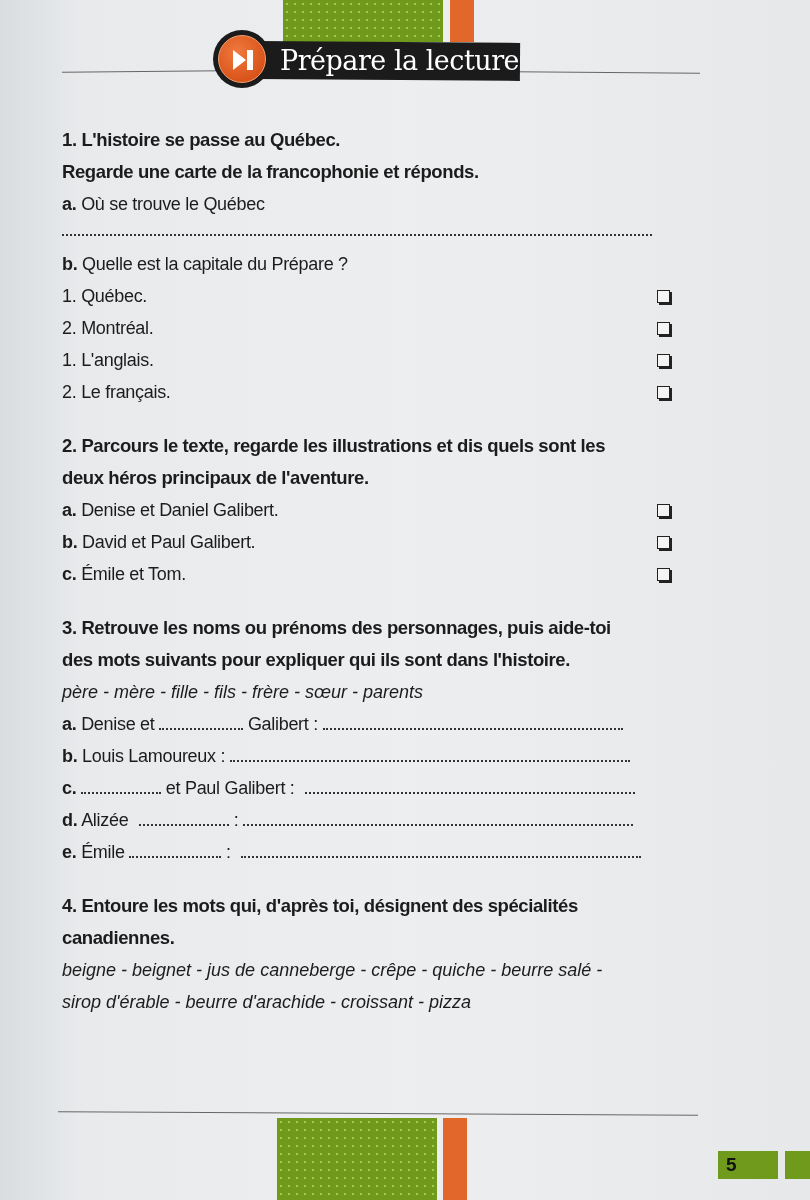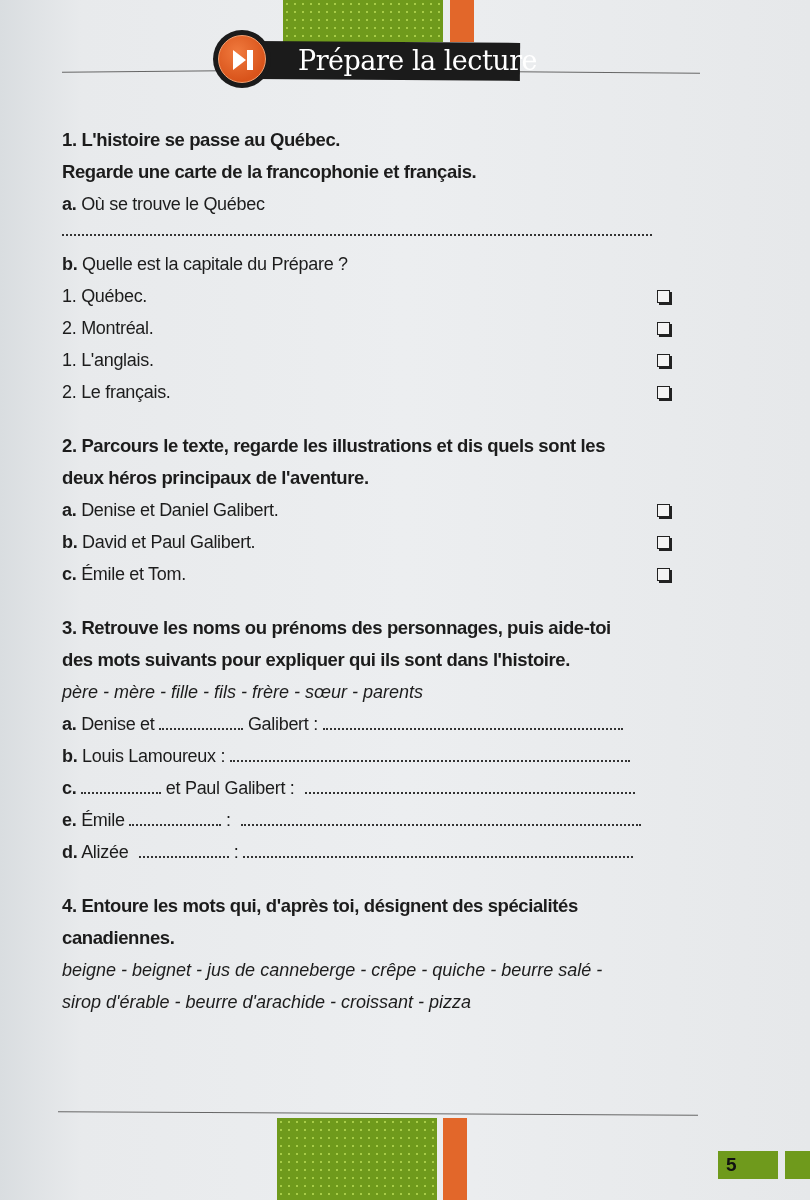--- a/index.html
+++ b/index.html
@@ -27,21 +27,20 @@
   .rule-bottom { left: 58px; top: 1113px; width: 640px; transform: rotate(0.3deg); }
 
   .banner {
     position: absolute; left: 255px; top: 42px; width: 265px; height: 38px;
     background: #1b1b1b; transform: rotate(0.4deg);
   }
   .banner-title {
     position: absolute; left: 280px; top: 42px; height: 38px; line-height: 38px;
     color: #ffffff; font-family: "DejaVu Serif", serif; font-size: 27px;
     letter-spacing: -0.5px;
-    margin-left: 18px;
   }
   .play-badge {
     position: absolute; left: 213px; top: 30px; width: 58px; height: 58px;
     border-radius: 50%; background: #1b1b1b;
   }
   .play-badge-inner {
     position: absolute; left: 5px; top: 5px; width: 48px; height: 48px; border-radius: 50%;
     background: radial-gradient(circle at 40% 35%, #f07a3e, #d9541b 70%);
     border: 1.5px solid #f4a070; box-sizing: border-box;
   }
@@ -82,21 +81,21 @@
       <polygon points="2,2 15,12 2,22" fill="#ffffff"></polygon>
       <rect x="16" y="2" width="6" height="20" fill="#ffffff"></rect>
     </svg>
   </div>
 </div>
 
 <div class="content">
 
   <div>
     <div class="q"><span>1.</span> <span>L'histoire se passe au Québec.</span></div>
-    <div class="q">Regarde une carte de la francophonie et français.</div>
+    <div class="q">Regarde une carte de la francophonie et réponds.</div>
     <div class="line"><span class="lbl">a.</span> <span>Où se trouve le Québec</span></div>
     <div class="dots-full"></div>
     <div class="line"><span class="lbl">b.</span> <span>Quelle est la capitale du Prépare ?</span></div>
     <div class="line"><span>1.</span> <span>Québec.</span><span class="cb"></span></div>
     <div class="line"><span>2.</span> <span>Montréal.</span><span class="cb"></span></div>
     <div class="line"><span>1.</span> <span>L'anglais.</span><span class="cb"></span></div>
     <div class="line"><span>2.</span> <span>Le français.</span><span class="cb"></span></div>
   </div>
 
   <div class="gap"></div>
@@ -125,30 +124,30 @@
       <span class="lbl">b.</span> <span>Louis Lamoureux :</span>
       <span class="dots" style="width:400px"></span>
     </div>
     <div class="line">
       <span class="lbl">c.</span>
       <span class="dots" style="width:80px"></span>
       <span>et Paul Galibert :</span>
       <span class="dots" style="width:330px; margin-left:6px"></span>
     </div>
     <div class="line">
+      <span class="lbl">d.</span> <span>Alizée</span>
+      <span class="dots" style="width:90px; margin-left:6px"></span>
+      <span>:</span>
+      <span class="dots" style="width:390px"></span>
+    </div>
+    <div class="line">
       <span class="lbl">e.</span> <span>Émile</span>
       <span class="dots" style="width:92px"></span>
       <span>:</span>
       <span class="dots" style="width:400px; margin-left:6px"></span>
-    </div>
-    <div class="line">
-      <span class="lbl">d.</span> <span>Alizée</span>
-      <span class="dots" style="width:90px; margin-left:6px"></span>
-      <span>:</span>
-      <span class="dots" style="width:390px"></span>
     </div>
   </div>
 
   <div class="gap"></div>
 
   <div>
     <div class="q"><span>4.</span> <span>Entoure les mots qui, d'après toi, désignent des spécialités</span></div>
     <div class="q">canadiennes.</div>
     <div class="italic-center">beigne - beignet - jus de canneberge - crêpe - quiche - beurre salé -</div>
     <div class="italic-center">sirop d'érable - beurre d'arachide - croissant - pizza</div>

